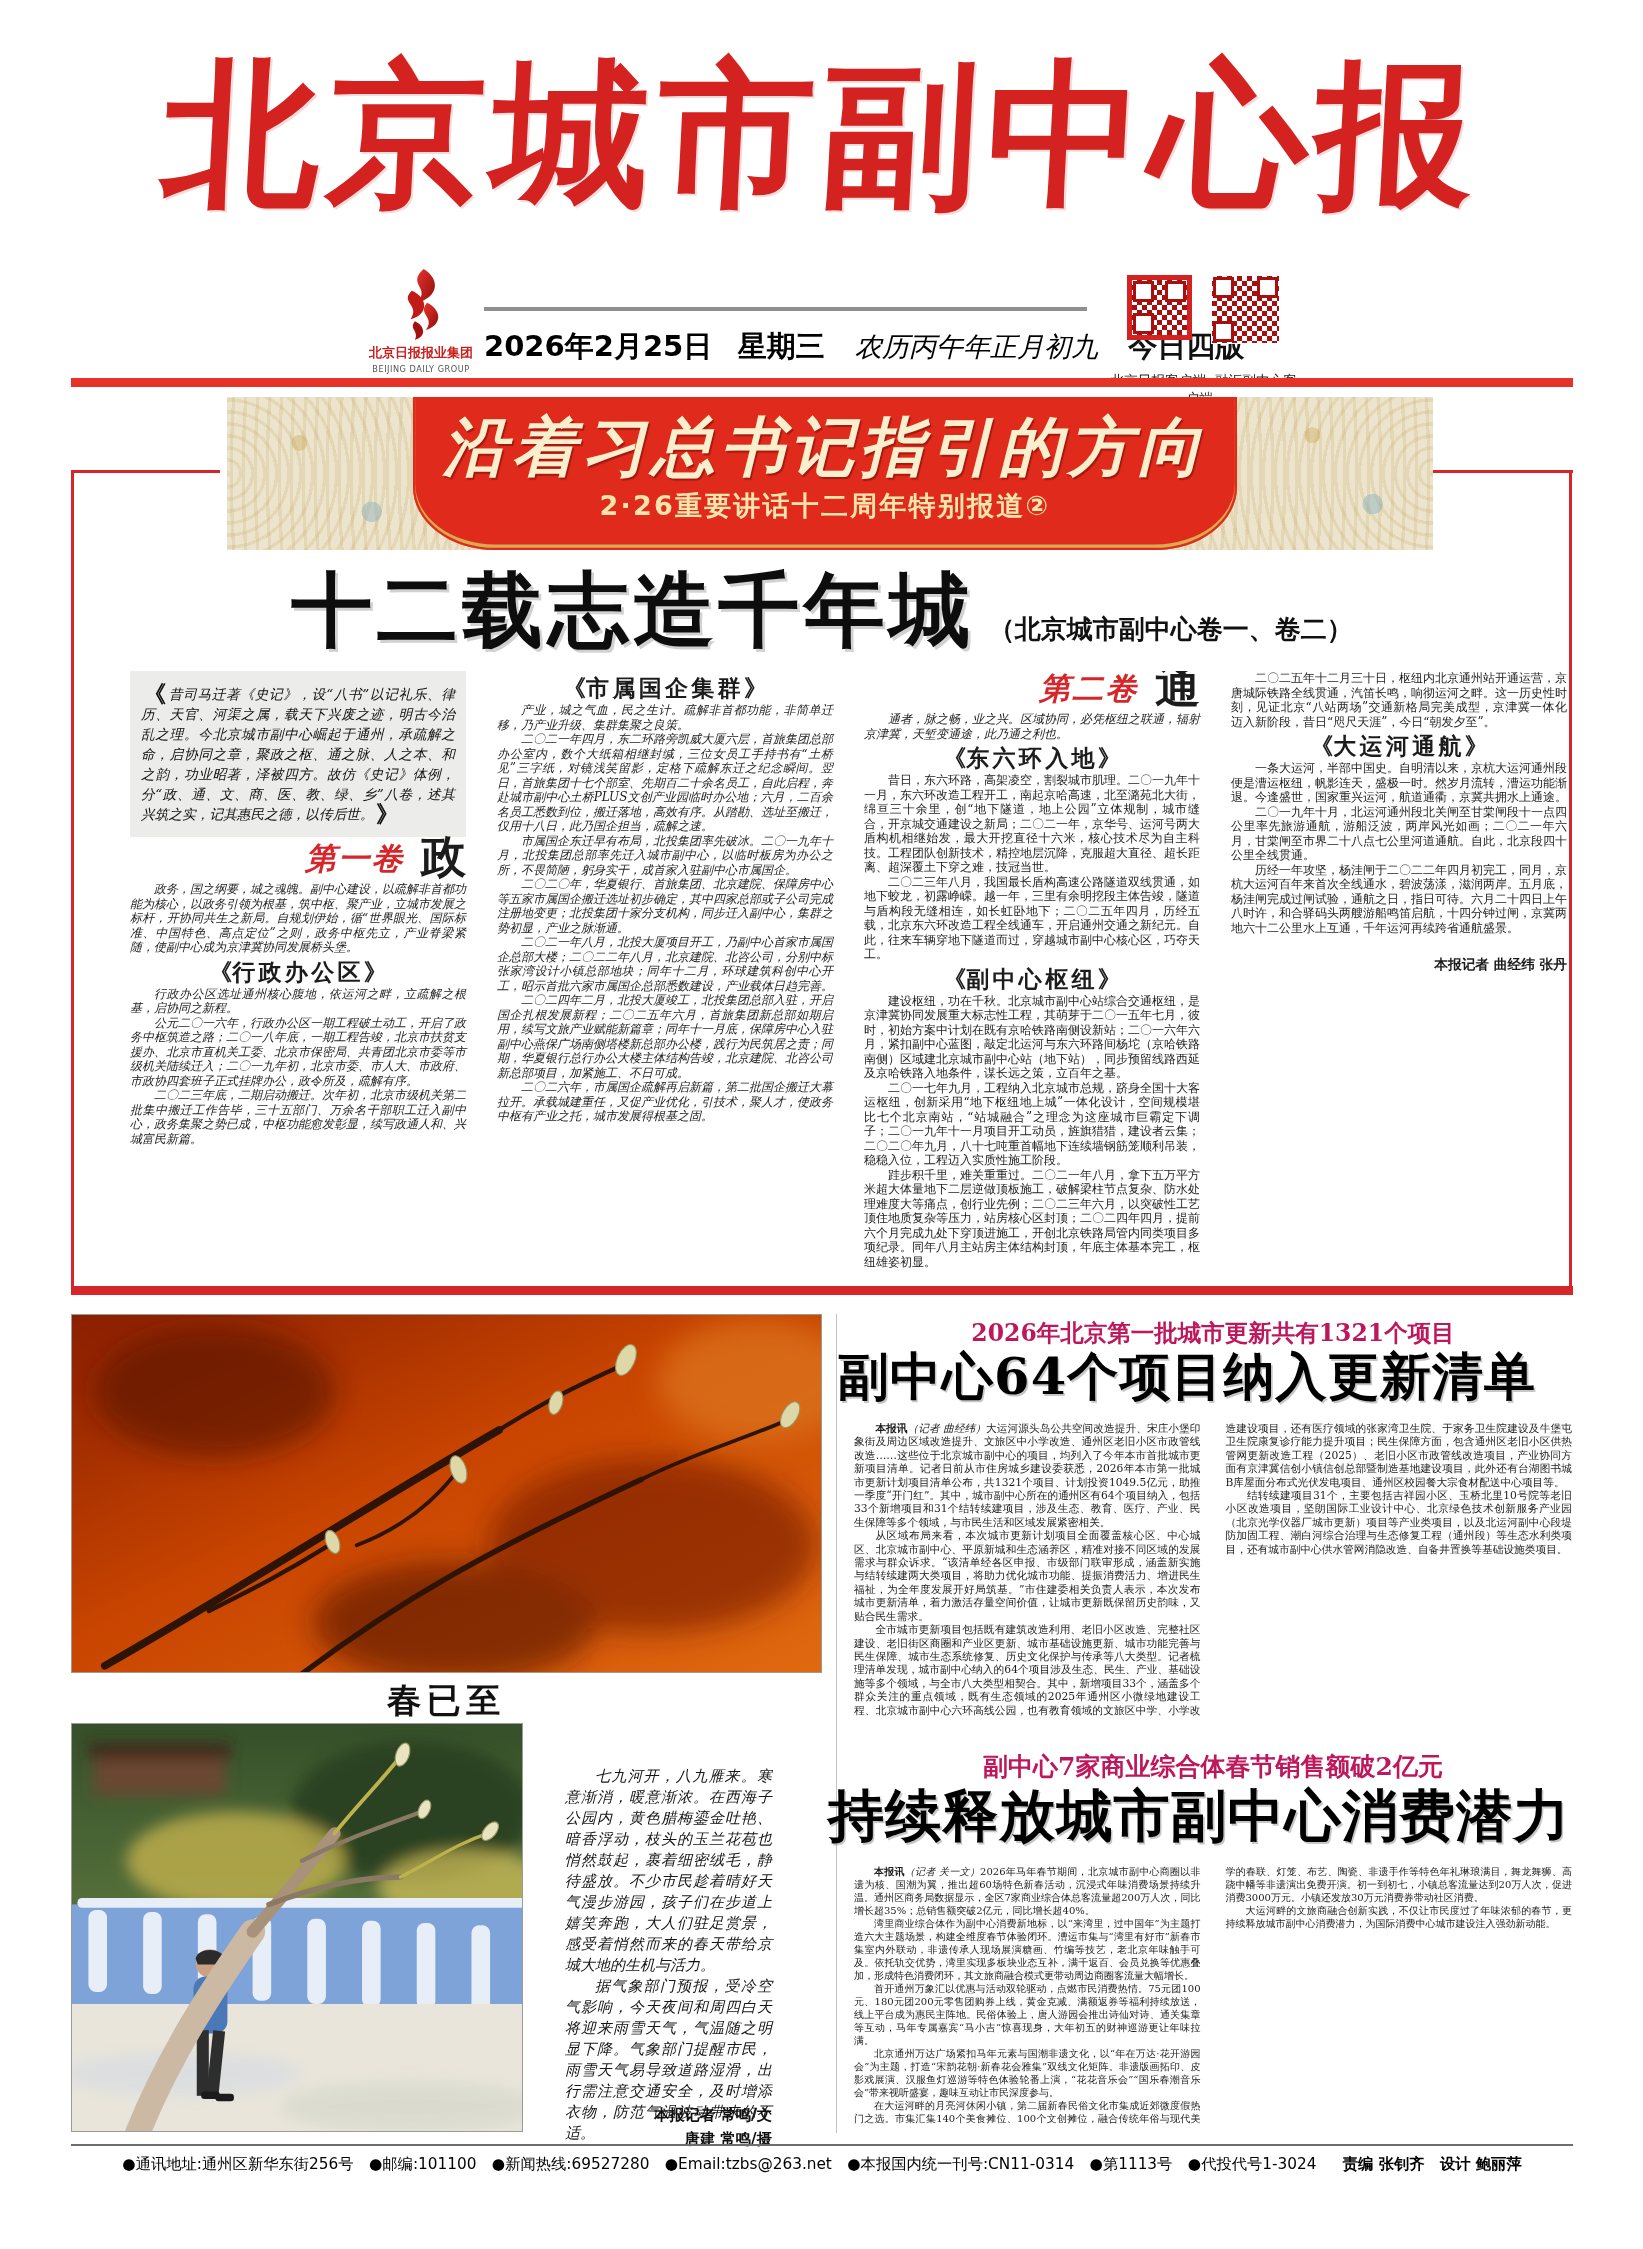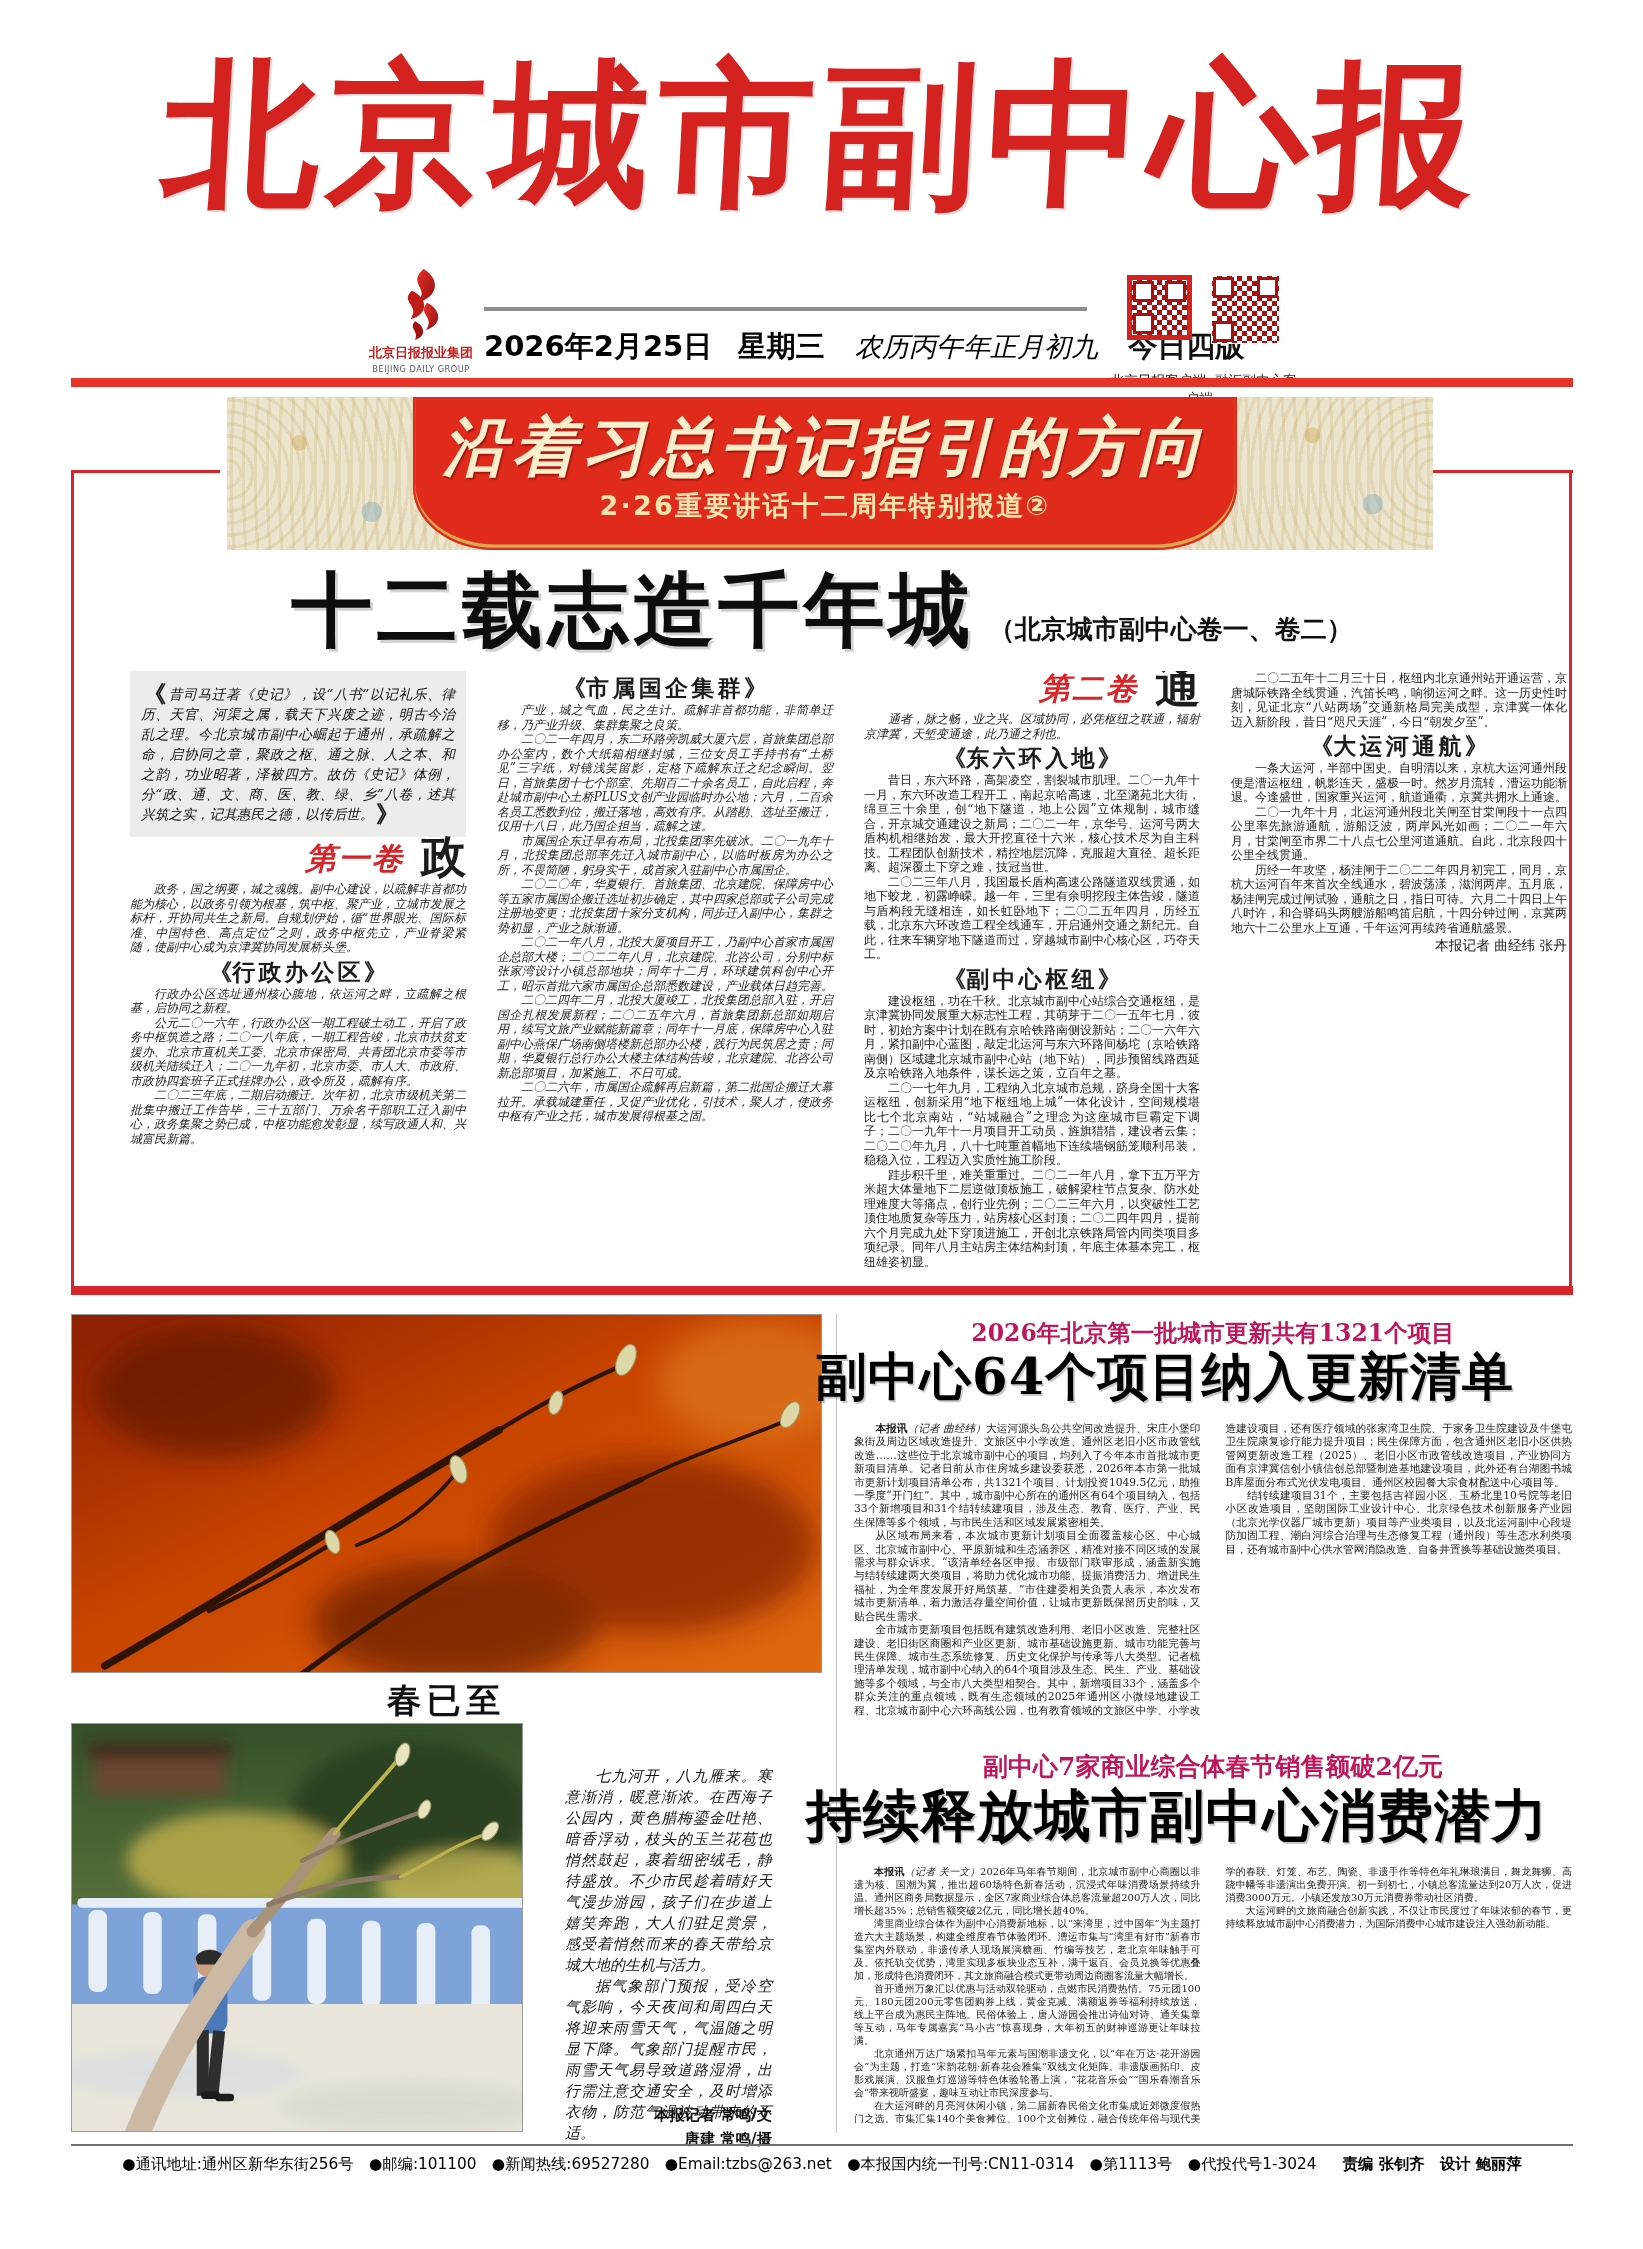--- a/index.html
+++ b/index.html
@@ -71,41 +71,41 @@
     font-style:italic;color:#101010;}
   .q-mark{font-style:normal;font-weight:900;font-size:23px;line-height:0;vertical-align:-3.3px;padding:0 2.2px;}
   .vol-head{text-align:right;margin:8.8px 0 10px;break-inside:avoid;}
   .vol-label{color:#d6262a;font-size:31px;font-weight:bold;font-style:italic;letter-spacing:2.2px;}
   .vol-name{font-size:45px;font-weight:900;margin-left:16.4px;vertical-align:-3.3px;}
   .kai{font-style:italic;}
   .sec-title{text-align:center;font-size:23px;font-weight:bold;margin:10px 0 7.7px;break-inside:avoid;letter-spacing:3.3px;}
   .sec-title .brk{font-weight:900;letter-spacing:0;}
   .flow p.fp{margin:0;text-indent:2em;}
   .col-break{break-before:column;}
-  .flow-byline{margin:3px 0 0;text-align:right;font-weight:normal;
+  .flow-byline{margin:22px 0 0;text-align:right;font-weight:bold;
     font-family:"DejaVu Sans","Liberation Sans",sans-serif;font-size:13.7px;}
 
   
   .vrule{position:absolute;left:836px;top:1314px;width:1.1px;height:819px;background:#c2c2c2;}
   .photo{position:absolute;border:0.5px solid #9a9a9a;overflow:hidden;}
   .photo1{left:71px;top:1314px;width:751px;height:359px;}
   .photo2{left:71px;top:1723px;width:452px;height:409px;}
   .spring-title{position:absolute;left:71px;top:1678px;width:751px;text-align:center;
     font-size:34px;font-weight:900;letter-spacing:5.5px;}
   .spring-text{position:absolute;left:565px;top:1766px;width:207px;font-size:15px;line-height:21px;
     text-align:justify;font-style:italic;color:#151515;}
   .spring-text p{margin:0;text-indent:2em;}
   .spring-credits{position:absolute;left:565px;top:2103px;width:207px;text-align:right;
     font-family:"DejaVu Sans","Liberation Sans",sans-serif;font-weight:bold;font-size:15.3px;line-height:24px;}
 
   
   .kicker{position:absolute;left:854px;width:718px;text-align:center;font-weight:bold;color:#be185d;}
   .kickerA{top:1317px;font-size:23.5px;}
   .kickerB{top:1750px;font-size:25px;}
-  .bighead{position:absolute;left:806px;width:718px;text-align:center;font-weight:900;color:#000;white-space:nowrap;}
+  .bighead{position:absolute;left:828px;width:718px;text-align:center;font-weight:900;color:#000;white-space:nowrap;}
   .headA{top:1343px;font-size:51px;letter-spacing:1.1px;text-shadow:1.6px 1.6px 0 rgba(0,0,0,.22);}
   .headB{top:1779px;font-size:56px;letter-spacing:1.1px;text-shadow:1.6px 1.6px 0 rgba(0,0,0,.22);}
   .newsbody{position:absolute;left:854px;width:718px;column-count:2;column-gap:25px;column-fill:auto;
     overflow:hidden;text-align:justify;color:#1b1b1b;}
   .bodyA{top:1422px;height:308px;font-size:10.7px;line-height:13.4px;}
   .bodyB{top:1865px;height:272px;font-size:10px;line-height:13px;}
   .newsbody p{margin:0;text-indent:2em;}
   .lede{font-weight:bold;font-family:"DejaVu Sans","Liberation Sans",sans-serif;}
   .lede-rep{font-style:italic;}
 

